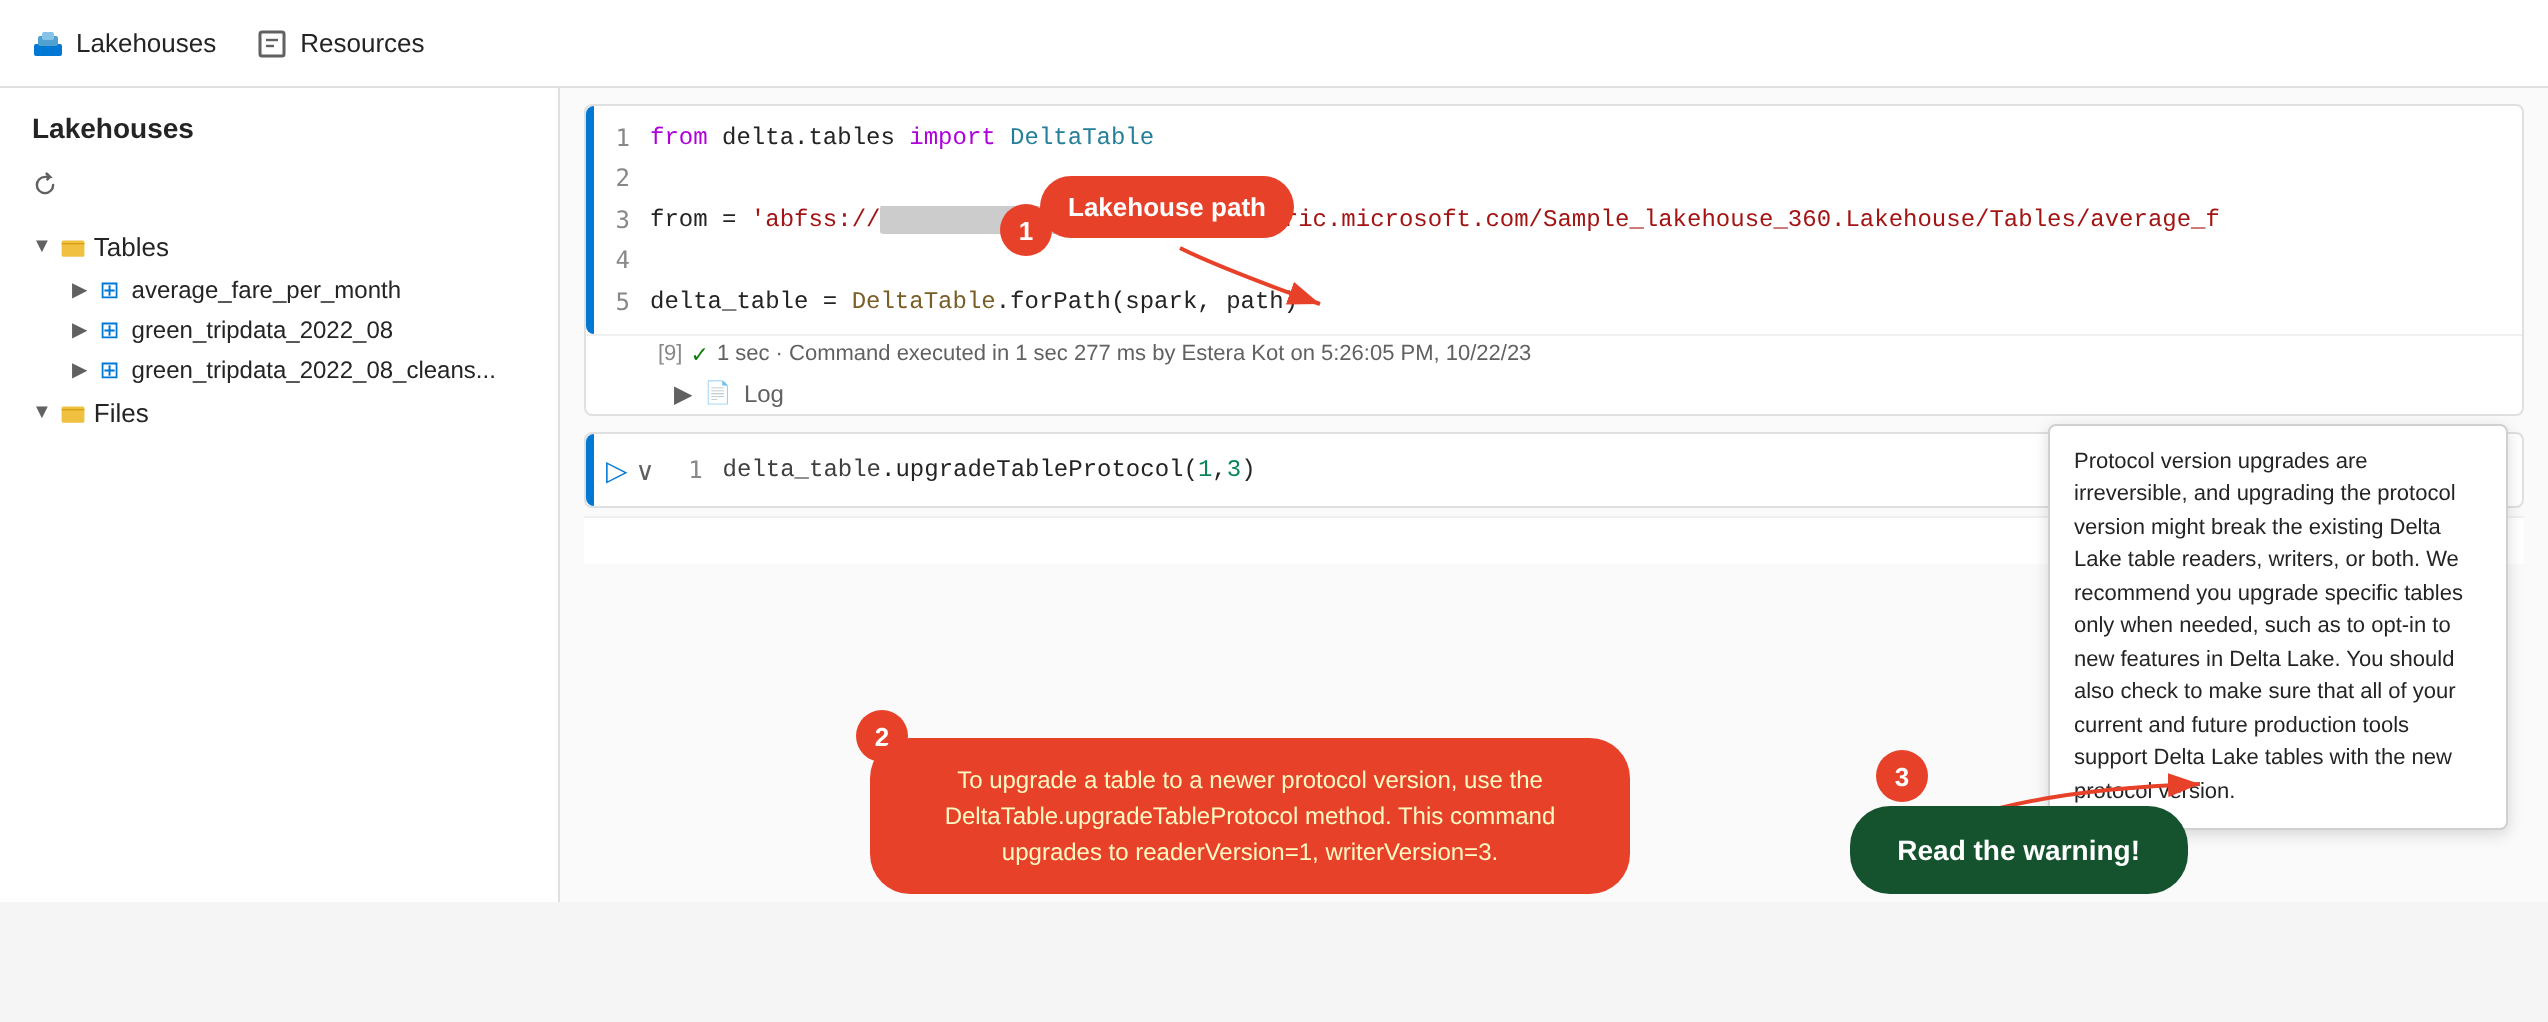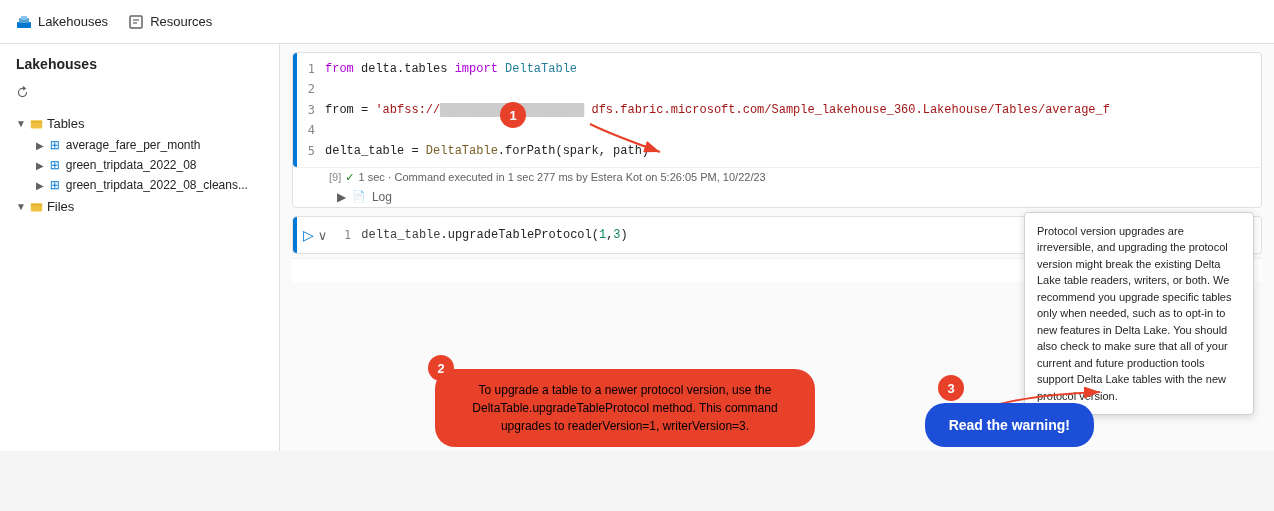--- a/index.html
+++ b/index.html
@@ -185,34 +185,37 @@
       <div style="display:flex; align-items:center; justify-content:flex-end; padding:4px 12px; gap:6px; background:#fff; border-top:1px solid #f0f0f0; margin:0 12px;">
         <span style="color:#f7a800; font-size:13px;">⚠</span>
         <span>PySpark (Python)</span>
         <span style="color:#616161; cursor:pointer; font-size:11px;">∨</span>
       </div>
 
       <div style="position:absolute; top:58px; left:220px; background:#e8412a; color:#fff; border-radius:50%; width:26px; height:26px; display:flex; align-items:center; justify-content:center; font-weight:700; font-size:13px; z-index:20;">
         <span>1</span>
       </div>
 
+      <div style="position:absolute; top:44px; left:240px; background:#e8412a; color:#fff; border-radius:16px; padding:8px 14px; font-size:13px; font-weight:600; z-index:20; white-space:nowrap;">
+        <span>Lakehouse path</span>
+      </div>
 
       <div style="position:absolute; bottom:70px; left:148px; background:#e8412a; color:#fff; border-radius:50%; width:26px; height:26px; display:flex; align-items:center; justify-content:center; font-weight:700; font-size:13px; z-index:20;">
         <span>2</span>
       </div>
 
-      <div style="position:absolute; bottom:4px; left:155px; background:#e8412a; color:#000000; border-radius:20px; padding:12px 20px; font-size:12px; z-index:20; max-width:380px; text-align:center; line-height:1.5;">
+      <div style="position:absolute; bottom:4px; left:155px; background:#e8412a; color:#fef9c3; border-radius:20px; padding:12px 20px; font-size:12px; z-index:20; max-width:380px; text-align:center; line-height:1.5;">
         <span>To upgrade a table to a newer protocol version, use the DeltaTable.upgradeTableProtocol method. This command upgrades to readerVersion=1, writerVersion=3.</span>
       </div>
 
       <div style="position:absolute; bottom:50px; right:310px; background:#e8412a; color:#fff; border-radius:50%; width:26px; height:26px; display:flex; align-items:center; justify-content:center; font-weight:700; font-size:13px; z-index:20;">
         <span>3</span>
       </div>
 
-      <div style="position:absolute; bottom:4px; right:180px; background:#1d4ed8; color:#fff; border-radius:20px; padding:14px 24px; font-size:14px; font-weight:600; z-index:20; text-align:center;">
+      <div style="position:absolute; bottom:4px; right:180px; background:#14532d; color:#fff; border-radius:20px; padding:14px 24px; font-size:14px; font-weight:600; z-index:20; text-align:center;">
         <span>Read the warning!</span>
       </div>
 
       <svg class="arrow-overlay" viewBox="0 0 994 511" style="position:absolute;top:0;left:0;width:994px;height:511px;pointer-events:none;z-index:15;">
 
         <defs>
           <marker id="arrowhead" markerWidth="8" markerHeight="6" refX="8" refY="3" orient="auto">
             <polygon points="0 0, 8 3, 0 6" fill="#e8412a"></polygon>
           </marker>
         </defs>

